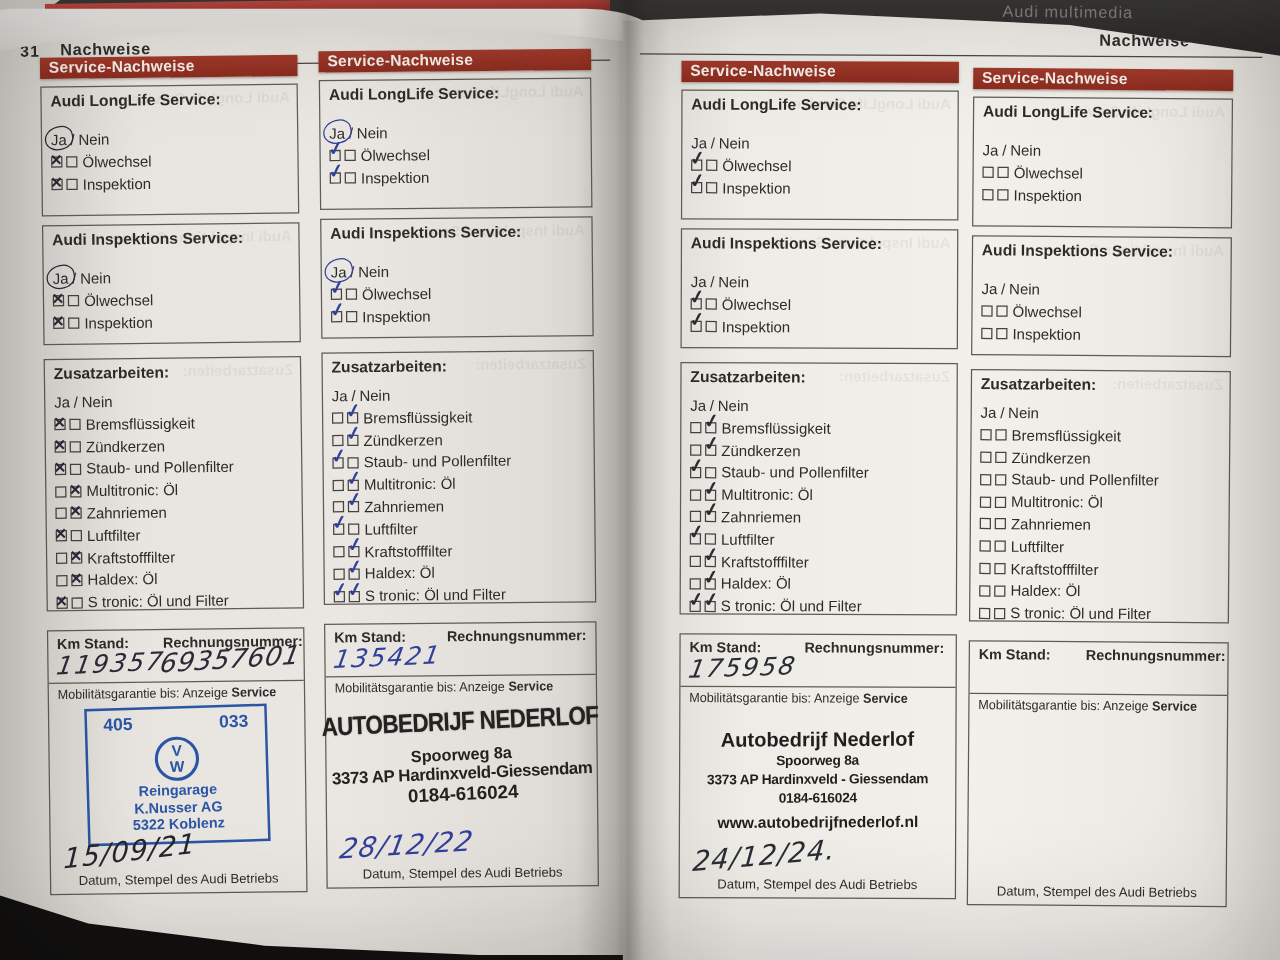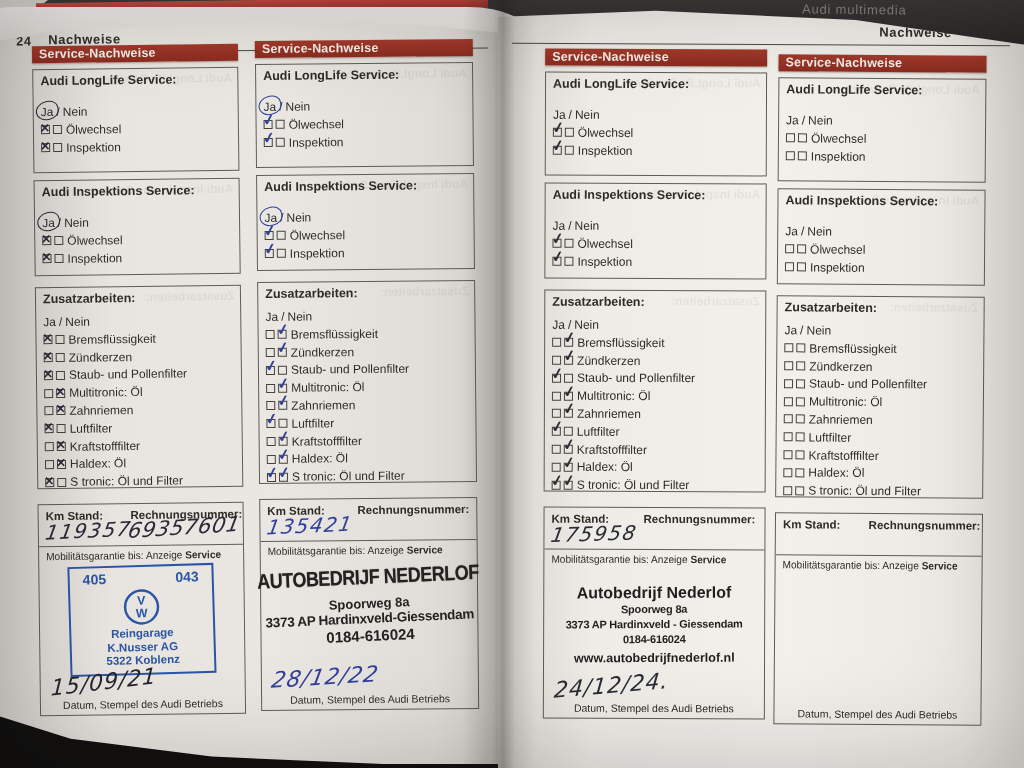--- a/index.html
+++ b/index.html
@@ -95,21 +95,21 @@
 <body>
 
 <div id="scene">
   <div class="bg-text">Audi multimedia</div>
   <div class="corner-paper"></div>
   <div class="red-band"></div>
   <div class="top-sheet"></div>
 
   <div class="page page-left" id="page-left">
     <div class="pg-head left">
-      <span class="pg-num">24</span>
+      <span class="pg-num">31</span>
       <span class="pg-title">Nachweise</span>
       <div class="pg-rule"></div>
     </div>
   <div class="column" style="left: 36px; top: 25px; width: 206px; transform: rotate(-0.7deg);">
         <div class="col-bar">Service-Nachweise</div>
         <div class="sbox sbox1">
           <div class="ghost">Audi LongLife Service:</div>
           <div class="sbox-title">Audi LongLife Service:</div>
           <div class="row janein">
             <span class="ja-w circled" style="--ink: #2a2a38;">Ja</span>
@@ -243,21 +243,21 @@
           <span class="flabel km">Km Stand:</span>
           <span class="flabel rech">Rechnungsnummer:</span>
           <div class="hand km-val" style="color: rgb(42, 42, 56);">119357</div>
           <div class="hand rech-val" style="color: rgb(42, 42, 56);">69357601</div>
           <div class="fdiv"></div>
           <div class="mobil"><span>Mobilitätsgarantie bis: Anzeige</span><b>Service</b></div>
           <div class="stamp-area sa-vw-blue">
             <div class="stamp stamp-vw">
               <div class="vw-nums">
                 <span>405</span>
-                <span>043</span>
+                <span>033</span>
               </div>
               <svg class="vw-logo" viewBox="0 0 40 40">
                 <circle cx="20" cy="20" r="17.3" fill="none" stroke="#2b55a5" stroke-width="2.6"></circle>
                 <text x="20" y="17.5" text-anchor="middle" font-size="13" font-weight="bold" fill="#2b55a5" font-family="Liberation Sans, sans-serif">V</text>
                 <text x="20" y="31" text-anchor="middle" font-size="13" font-weight="bold" fill="#2b55a5" font-family="Liberation Sans, sans-serif">W</text>
               </svg>
               <div class="vw-line">Reingarage</div>
               <div class="vw-line">K.Nusser AG</div>
               <div class="vw-line">5322 Koblenz</div>
             </div>

